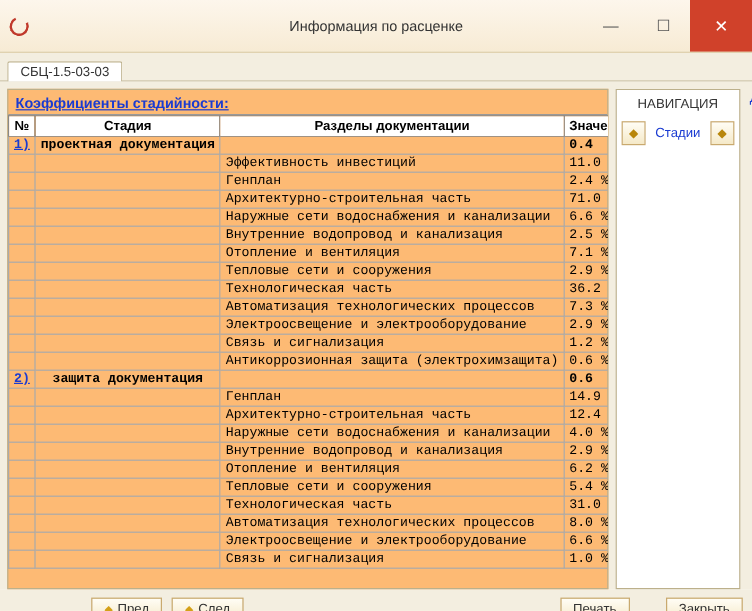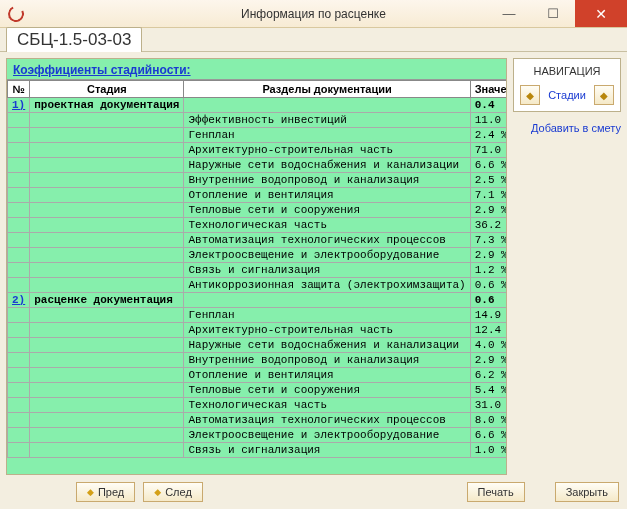--- a/index.html
+++ b/index.html
@@ -6,21 +6,21 @@
   html, body { margin:0; padding:0; }
   body {
     font-family: "Segoe UI", Tahoma, sans-serif;
     font-size: 12px;
     background: #fff;
     width: 627px;
     height: 509px;
     overflow: hidden;
   }
   .titlebar {
-    height: 28px;
+    height: 44px;
     background: linear-gradient(#fdf6ec,#f7ebd4);
     border-bottom: 1px solid #d9c89f;
     display:flex;
     align-items:center;
     position:relative;
   }
   .titlebar .icon {
     width:16px;height:16px;
     margin:0 6px 0 8px;
     border:2px solid #c0392b;
@@ -52,37 +52,37 @@
     border-bottom:1px solid #c8bfa1;
     display:flex;
     align-items:flex-end;
     padding-left:6px;
   }
   .tab {
     border:1px solid #bcb08b;
     border-bottom:none;
     background:#fff;
     padding:2px 10px;
-    font-size:17px;
+    font-size:11px;
     color:#333;
     border-radius:2px 2px 0 0;
     position:relative;
     top:1px;
   }
   .work {
     display:flex;
     height:calc(509px - 28px - 24px - 34px);
     background:#f3eee0;
     padding:6px 6px 0 6px;
     gap:6px;
   }
   .main-panel {
     flex:1;
     border:1px solid #bcb08b;
-    background:#86efac;
+    background:#fdba74;
     display:flex;
     flex-direction:column;
     min-width:0;
   }
   .section-title {
     color:#1a3bd1;
     font-weight:bold;
     text-decoration:underline;
     padding:4px 6px 2px;
     font-size:12px;
@@ -111,27 +111,27 @@
   }
   tbody td {
     border:1px solid #aaa;
     padding:1px 4px;
     vertical-align:top;
     white-space:nowrap;
     overflow:hidden;
     text-overflow:clip;
   }
   td.numcol { width:22px; color:#1a3bd1; text-decoration:underline; }
-  td.stagecol { width:175px; }
+  td.stagecol { width:175px;text-align:center; }
   td.valcol { width:56px; }
   tr.stage-row td { font-weight:bold; }
   .side {
     width:108px;
     display:flex;
-    flex-direction:column;
+    flex-direction:row;
     gap:8px;
   }
   .nav-group {
     border:1px solid #bcb08b;
     background:#fff;
     padding:4px 4px 6px;
     text-align:center;
   }
   .nav-title { font-size:11px; color:#333; padding:2px 0 4px; }
   .nav-link { color:#1a3bd1; font-size:11px; cursor:default; padding:2px 0; }
@@ -280,21 +280,21 @@
               <td class="valcol">1.2 %</td>
             </tr>
             <tr>
               <td class="numcol"></td>
               <td class="stagecol"></td>
               <td>Антикоррозионная защита (электрохимзащита)</td>
               <td class="valcol">0.6 %</td>
             </tr>
             <tr class="stage-row">
               <td class="numcol">2)</td>
-              <td class="stagecol">расценке документация</td>
+              <td class="stagecol">защита документация</td>
               <td></td>
               <td class="valcol">0.6</td>
             </tr>
             <tr>
               <td class="numcol"></td>
               <td class="stagecol"></td>
               <td>Генплан</td>
               <td class="valcol">14.9 %</td>
             </tr>
             <tr>

